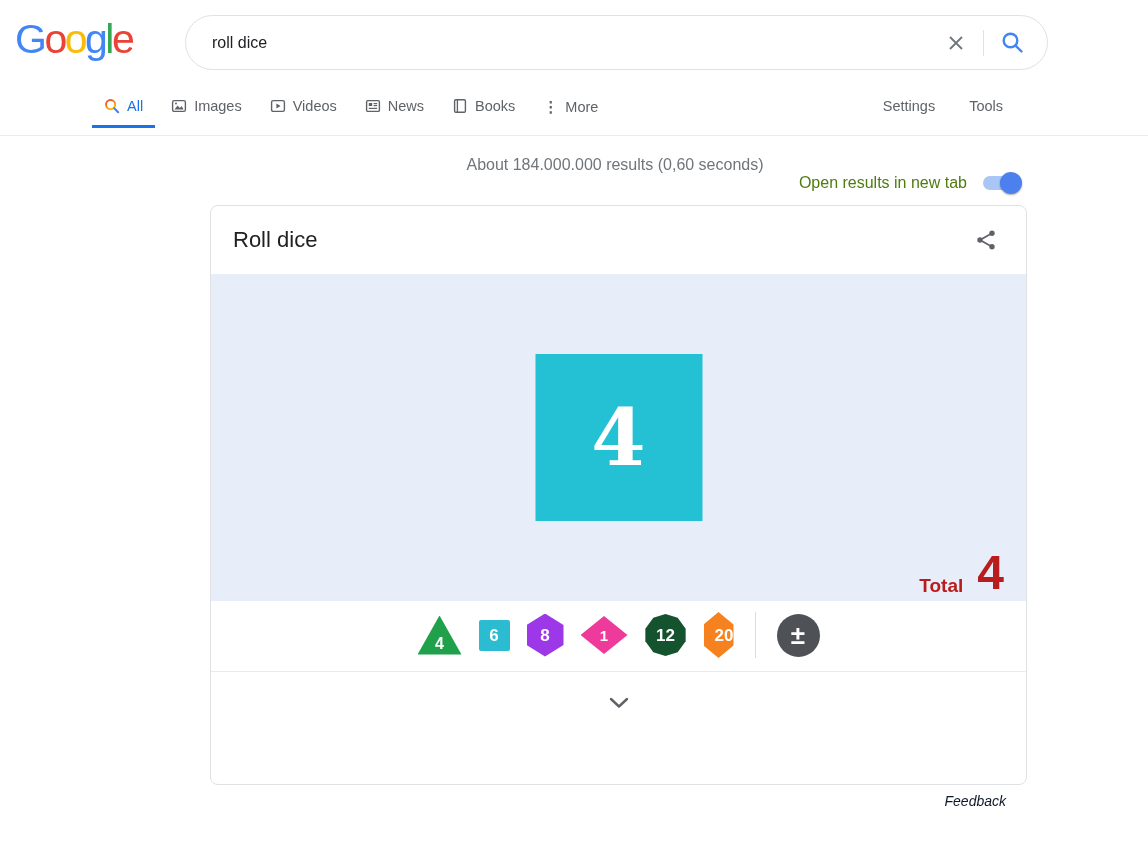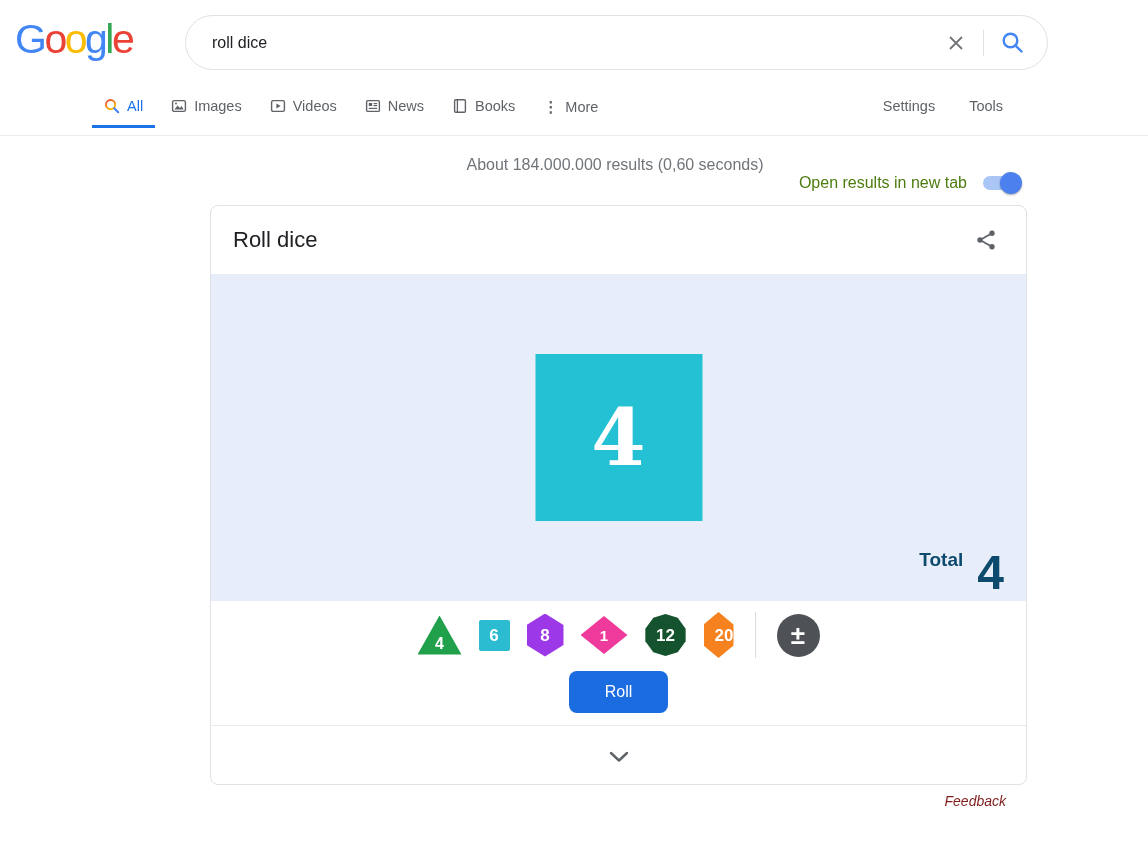--- a/index.html
+++ b/index.html
@@ -43,21 +43,21 @@
   
   .card { position:absolute; left:210px; top:205px; width:817px; height:580px;
           border:1px solid #dfe1e5; border-radius:8px; background:#fff; overflow:hidden; }
   .card-header { height:68px; display:flex; align-items:center; padding:0 28px 0 22px; }
   .card-title { font-size:22px; color:#202124; }
   .share-btn { margin-left:auto; }
   .panel { height:327px; position:relative; }
   .big-die { position:absolute; left:50%; top:80px; transform:translateX(-50%);
              width:167px; height:167px; display:flex; align-items:center; justify-content:center; }
   .big-die span { font-family:"DejaVu Serif", serif; font-weight:bold; font-size:78px; color:#fff; }
-  .total { position:absolute; right:22px; bottom:4px; display:flex; align-items:flex-start; gap:14px; color:#0c4a6e; }
+  .total { position:absolute; right:22px; bottom:4px; display:flex; align-items:flex-end; gap:14px; color:#b91c1c; }
   .total-label { font-size:19px; font-weight:bold; }
   .total-value { font-size:48px; font-weight:bold; line-height:1; }
   
   .dice-row { margin-top:10px; height:48px; display:flex; align-items:center;
               justify-content:center; gap:17px; }
   .die { position:relative; display:flex; align-items:center; justify-content:center; cursor:pointer; }
   .die span { color:#fff; font-weight:bold; font-size:17px; line-height:1; }
   .d4 { width:44px; height:39px; clip-path:polygon(50% 0,100% 100%,0 100%); }
   .d4 span { position:absolute; bottom:3px; left:50%; transform:translateX(-50%); font-size:16px; }
   .d6 { width:31px; height:31px; border-radius:2px; }
@@ -72,21 +72,21 @@
              justify-content:center; cursor:pointer; }
   .mod-btn span { color:#fff; font-size:26px; font-weight:bold; line-height:1; }
   
   .roll-wrap { margin-top:12px; text-align:center; }
   .roll-btn { width:99px; height:42px; border:none; border-radius:8px; color:#fff;
               font-size:16px; font-family:"Liberation Sans", sans-serif; cursor:pointer; }
   .card-divider { margin-top:12px; border-top:1px solid #e8eaed; }
   .expand { height:61px; display:flex; align-items:center; justify-content:center; cursor:pointer; }
   
   .feedback { position:absolute; top:793px; right:142px; font-style:italic;
-              font-size:14px; color:#7f1d1d; cursor:pointer; }
+              font-size:14px; color:#0f172a; cursor:pointer; }
 </style>
 </head>
 <body>
 
 <div class="logo"><span style="color: rgb(66, 133, 244);">G</span><span style="color: rgb(234, 67, 53);">o</span><span style="color: rgb(251, 188, 5);">o</span><span style="color: rgb(66, 133, 244);">g</span><span style="color: rgb(52, 168, 83);">l</span><span style="color: rgb(234, 67, 53);">e</span>
 </div>
 
 <div class="searchbar">
   <input type="text" value="roll dice" style="">
   <button class="icon-btn">
@@ -215,23 +215,20 @@
     </div>
     <div class="die d20" style="background: rgb(245, 130, 31);">
       <span>20</span>
     </div>
     <div class="mod-sep"></div>
     <div class="mod-btn" style="background: rgb(78, 82, 86);">
       <span>±</span>
     </div>
   </div>
 
-  <div class="roll-wrap">
-    <button class="roll-btn" style="background: rgb(26, 108, 224);">Roll</button>
-  </div>
 
   <div class="card-divider"></div>
 
   <div class="expand">
     <svg width="22" height="12" viewBox="0 0 22 12">
       <polyline points="3,2 11,9.5 19,2" stroke="#5f6368" stroke-width="2.4" fill="none" stroke-linecap="round" stroke-linejoin="round"></polyline>
     </svg>
   </div>
 </div>
 

